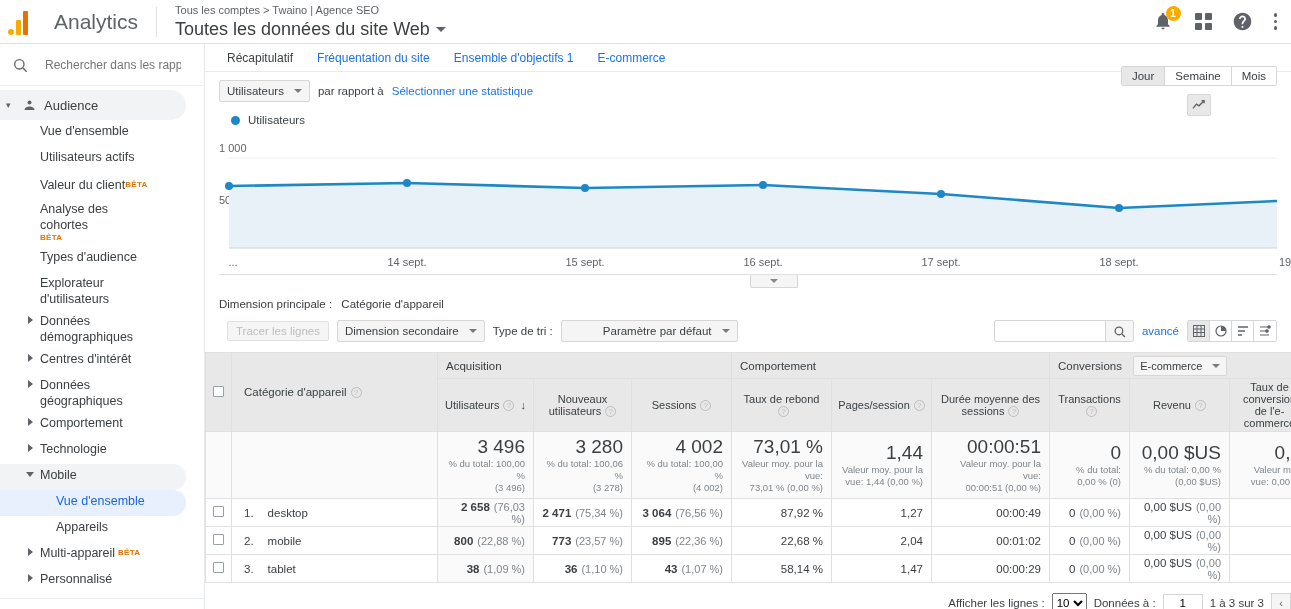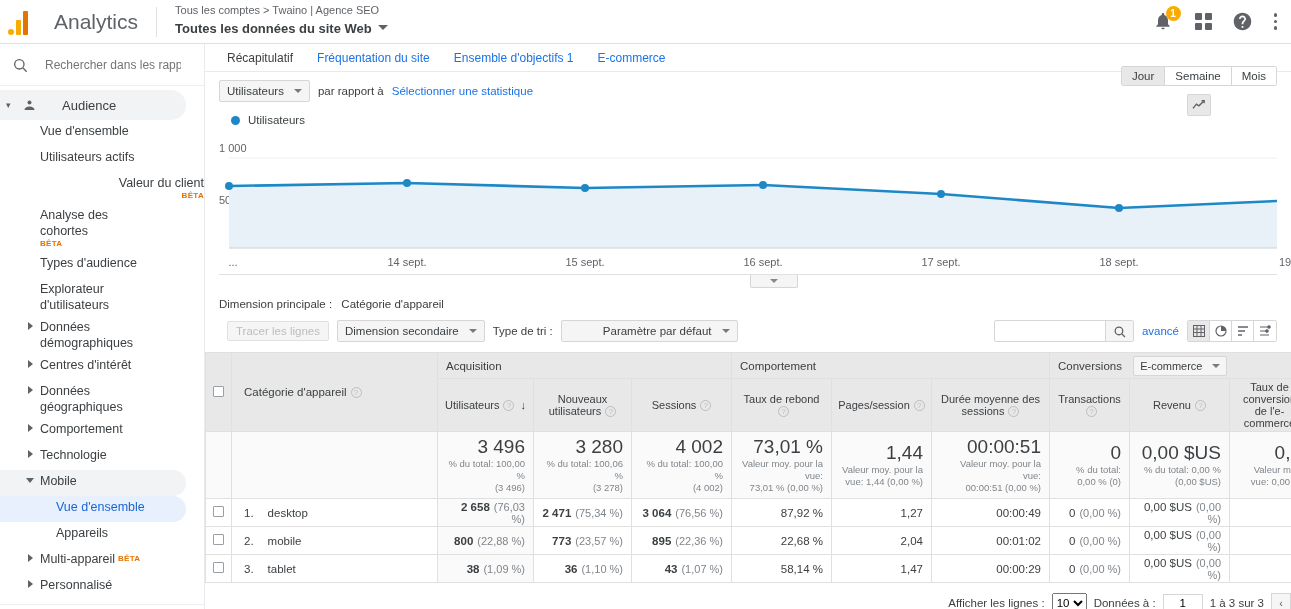--- a/index.html
+++ b/index.html
@@ -19,21 +19,21 @@
     display:flex; align-items:center;
   }
   .ga-logo { width:42px; margin-left:8px; display:flex; align-items:flex-end; height:26px; gap:2px; }
   .bar-m { width:5px; height:15px; background:#f9ab00; border-radius:1px; }
   .bar-l { width:5px; height:24px; background:#e37400; border-radius:1px; }
   .dot-o { width:6px;height:6px;border-radius:50%;background:#f9ab00; }
   .brand { font-size:21px; color:#5f6368; font-weight:400; margin-left:4px; letter-spacing:0; }
   .vdiv { width:1px; height:30px; background:#e0e0e0; margin:0 18px; }
   .acct { display:flex; flex-direction:column; justify-content:center; }
   .acct-crumb { font-size:11px; color:#5f6368; line-height:14px; }
-  .acct-title { font-size:13px; color:#3c4043; line-height:24px; font-weight:700; }
+  .acct-title { font-size:18px; color:#3c4043; line-height:24px; font-weight:400; }
   .caret-dn { display:inline-block; width:0;height:0;border-left:5px solid transparent;border-right:5px solid transparent;border-top:5px solid #5f6368; margin-left:6px; vertical-align:3px; }
   .top-actions { margin-left:auto; display:flex; align-items:center; gap:20px; padding-right:14px; }
   .ic { position:relative; width:22px; height:22px; color:#5f6368; cursor:pointer; }
   .ic svg { display:block; }
   .badge {
     position:absolute; top:-5px; right:-6px; min-width:15px; height:15px;
     border-radius:50%; background:#f9ab00; color:#fff; font-size:10px;
     display:flex; align-items:center; justify-content:center; font-weight:700;
   }
   .grid-ic { display:grid; grid-template-columns:7px 7px; grid-template-rows:7px 7px; gap:3px; }
@@ -54,21 +54,21 @@
     font-family:"Liberation Sans", sans-serif;
   }
   .nav { padding-top:0; }
   .grp-head {
     display:flex; align-items:center; height:30px; padding-left:6px;
     background:#f1f3f4; border-radius:0 16px 16px 0; margin-right:18px; color:#3c4043;
     cursor:pointer;
   }
   .grp-head .arw { width:12px; font-size:9px; color:#5f6368; }
   .grp-head .gicon { width:22px; display:flex; justify-content:center; color:#5f6368; }
-  .grp-head .glabel { font-size:13px; margin-left:22px; }
+  .grp-head .glabel { font-size:13px; margin-left:4px; }
   .nav-item {
     display:flex; align-items:flex-start; min-height:26px; padding:3px 0 3px 40px;
     color:#3c4043; font-size:12.5px; cursor:pointer; position:relative; line-height:16px;
   }
   .nav-item .caret { position:absolute; left:28px; top:6px; width:0;height:0;
     border-top:4px solid transparent;border-bottom:4px solid transparent;border-left:5px solid #5f6368; }
   .nav-item .caret-open { position:absolute; left:26px; top:8px; width:0;height:0;
     border-left:4px solid transparent;border-right:4px solid transparent;border-top:5px solid #5f6368; }
   .beta { color:#e37400; font-size:8px; font-weight:700; vertical-align:super; margin-left:3px; letter-spacing:.3px; }
   .beta-blk { display:block; color:#e37400; font-size:8px; font-weight:700; letter-spacing:.3px; line-height:10px; }
@@ -223,21 +223,21 @@
         </span>
         <span class="glabel">Audience</span>
       </div>
 
       <div class="nav-item">
           <span>Vue d'ensemble</span>
         </div>
       <div class="nav-item">
           <span>Utilisateurs actifs</span>
         </div>
-      <div class="nav-item" style="flex-direction:column;align-items:flex-end;">
+      <div class="nav-item" style="flex-direction:row;align-items:center;">
         <span>Valeur du client</span>
         <span class="beta-blk">BÊTA</span>
       </div>
       <div class="nav-item" style="flex-direction:column;align-items:flex-start;">
         <span style="width:80px;">Analyse des cohortes</span>
         <span class="beta-blk">BÊTA</span>
       </div>
       <div class="nav-item">
           <span>Types d'audience</span>
         </div>

